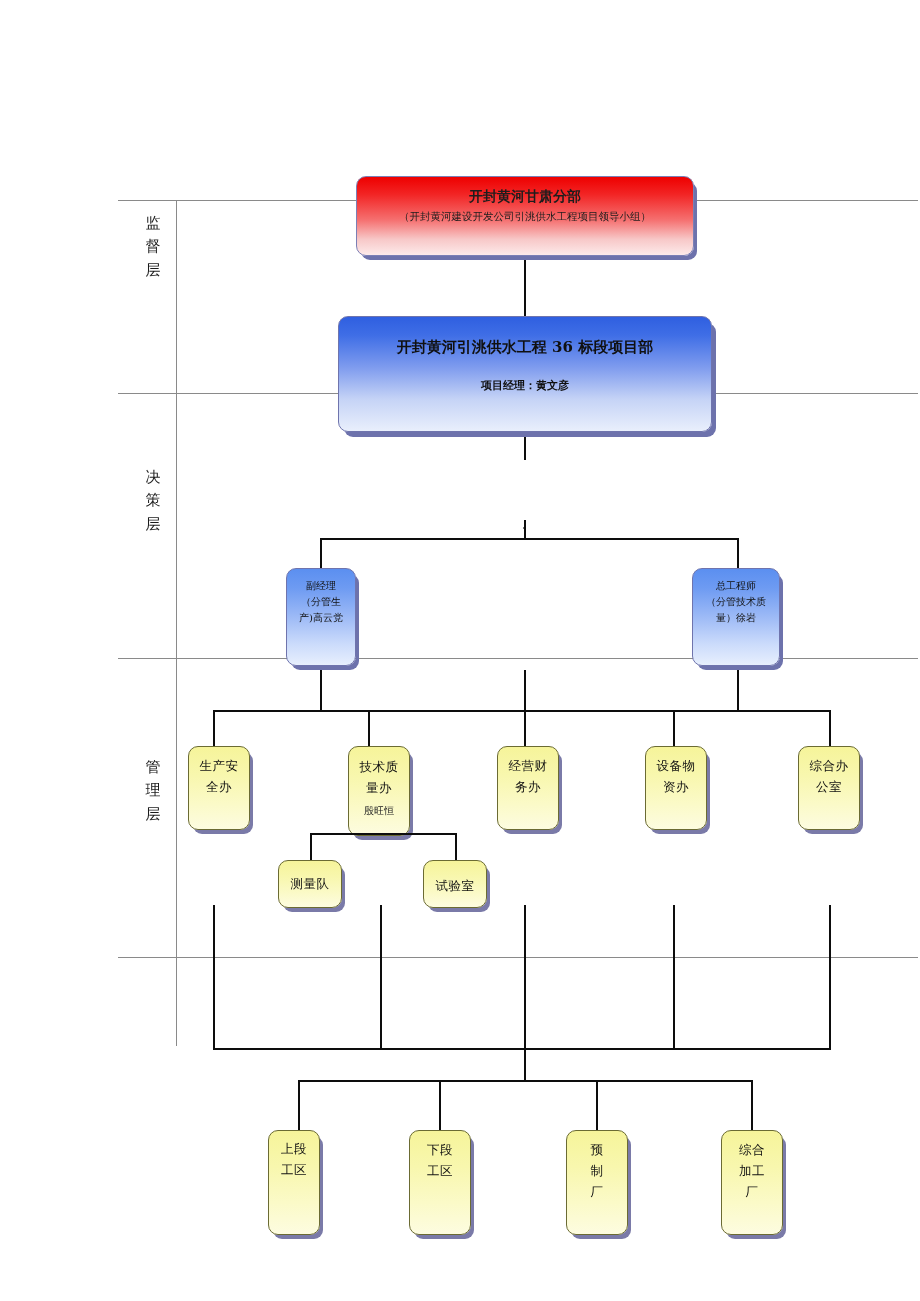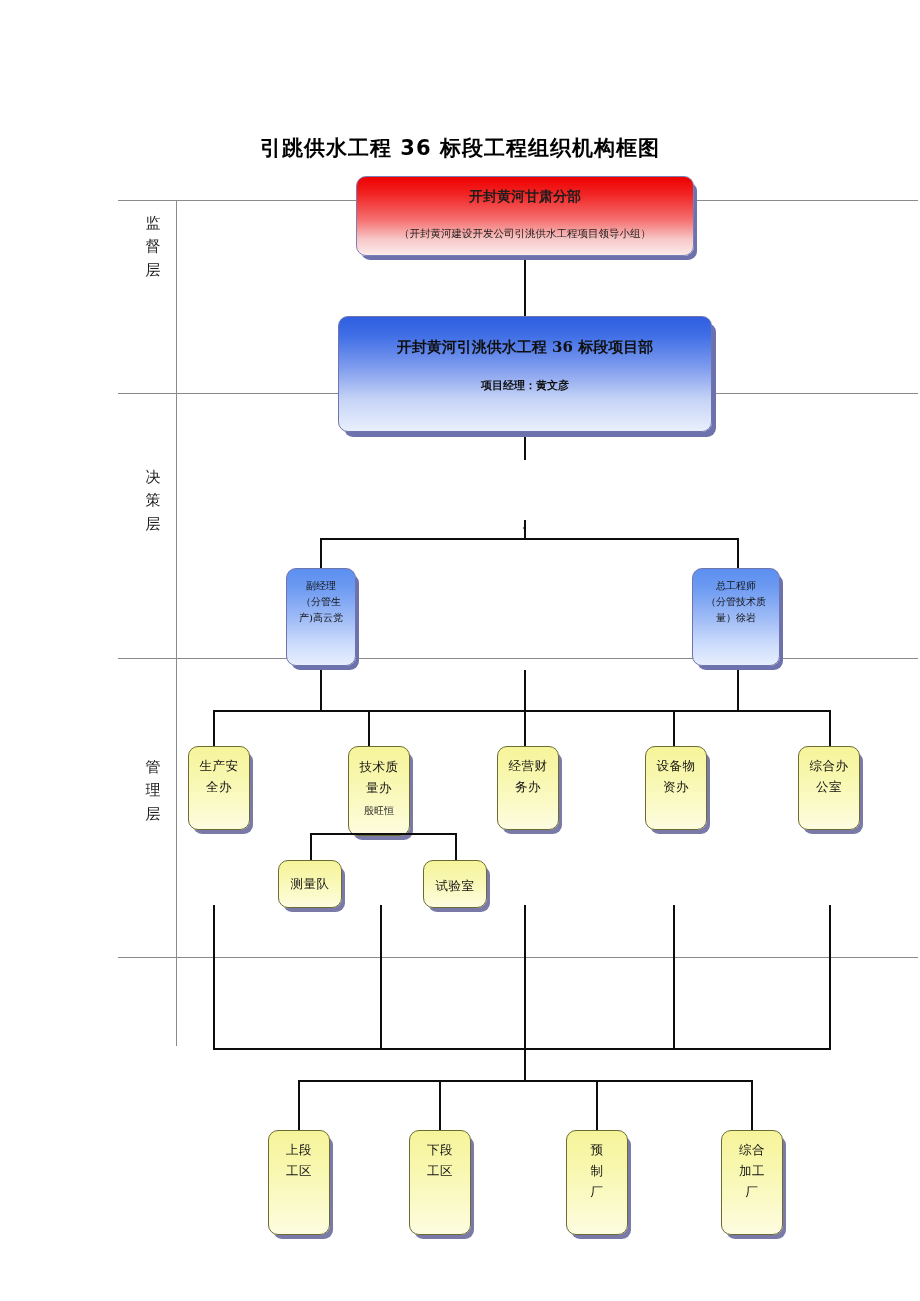--- a/index.html
+++ b/index.html
@@ -71,21 +71,21 @@
   .node-red{
     background:linear-gradient(to bottom,#ee0000 0%,#f22424 22%,#f57070 55%,#f7c8c8 80%,#fdeaea 100%);
     border:1px solid #7b7fb5;
     box-shadow:4px 5px 0 -1px #6d72ac;
     padding-top:10px;
   }
   .node-red .l1{
     font-size:14px;font-weight:bold;color:#1d1d1d;line-height:1.3;
   }
   .node-red .l2{
-    font-size:10.5px;color:#1d1d1d;margin-top:22px;line-height:1.3;letter-spacing:0px;
+    font-size:10.5px;color:#1d1d1d;margin-top:5px;line-height:1.3;letter-spacing:0px;
   }
 
   
   .node-blue-big{
     background:linear-gradient(to bottom,#2f5fe0 0%,#3f6ee6 16%,#7e9bee 44%,#c5d3f6 72%,#e9effc 100%);
     border:1px solid #6f74ad;
     box-shadow:5px 6px 0 -1px #6d72ac;
     padding-top:20px;
   }
   .node-blue-big .l1{font-size:15px;font-weight:bold;color:#101010;line-height:1.45;}
@@ -115,21 +115,20 @@
   .node-yellow .sub{
     font-size:10px;color:#222;margin-top:6px;line-height:1.2;
   }
   .node-yellow.tall .t{line-height:1.7;}
 </style>
 </head>
 <body>
 
 <div id="stage">
 
-  <div class="chart-title">引跳供水工程 36 标段工程组织机构框图</div>
 
   <div class="divider" style="left:118px;top:200px;width:800px;"></div>
   <div class="divider" style="left:118px;top:393px;width:800px;"></div>
   <div class="divider" style="left:118px;top:658px;width:800px;"></div>
   <div class="divider" style="left:118px;top:957px;width:800px;"></div>
   <div class="layer-vline" style="left:176px;top:200px;height:846px;"></div>
 
   <div class="layer-label" style="left:140px;top:212px;">
     <span>监</span>
     <span>督</span>
@@ -211,21 +210,21 @@
 
   <div class="conn-h" style="left:213px;top:1048px;width:618px;"></div>
   <div class="conn-v" style="left:524px;top:1048px;height:32px;"></div>
 
   <div class="conn-h" style="left:298px;top:1080px;width:455px;"></div>
   <div class="conn-v" style="left:298px;top:1080px;height:50px;"></div>
   <div class="conn-v" style="left:439px;top:1080px;height:50px;"></div>
   <div class="conn-v" style="left:596px;top:1080px;height:50px;"></div>
   <div class="conn-v" style="left:751px;top:1080px;height:50px;"></div>
 
-  <div class="node node-yellow" style="left:268px;top:1130px;width:62px;height:105px;">
+  <div class="node node-yellow" style="left:268px;top:1130px;width:52px;height:105px;font-family:Liberation Mono, monospace;">
     <div class="t">上段</div>
     <div class="t">工区</div>
   </div>
 
   <div class="node node-yellow" style="left:409px;top:1130px;width:62px;height:105px;">
     <div class="t">下段</div>
     <div class="t">工区</div>
   </div>
 
   <div class="node node-yellow" style="left:566px;top:1130px;width:62px;height:105px;">

